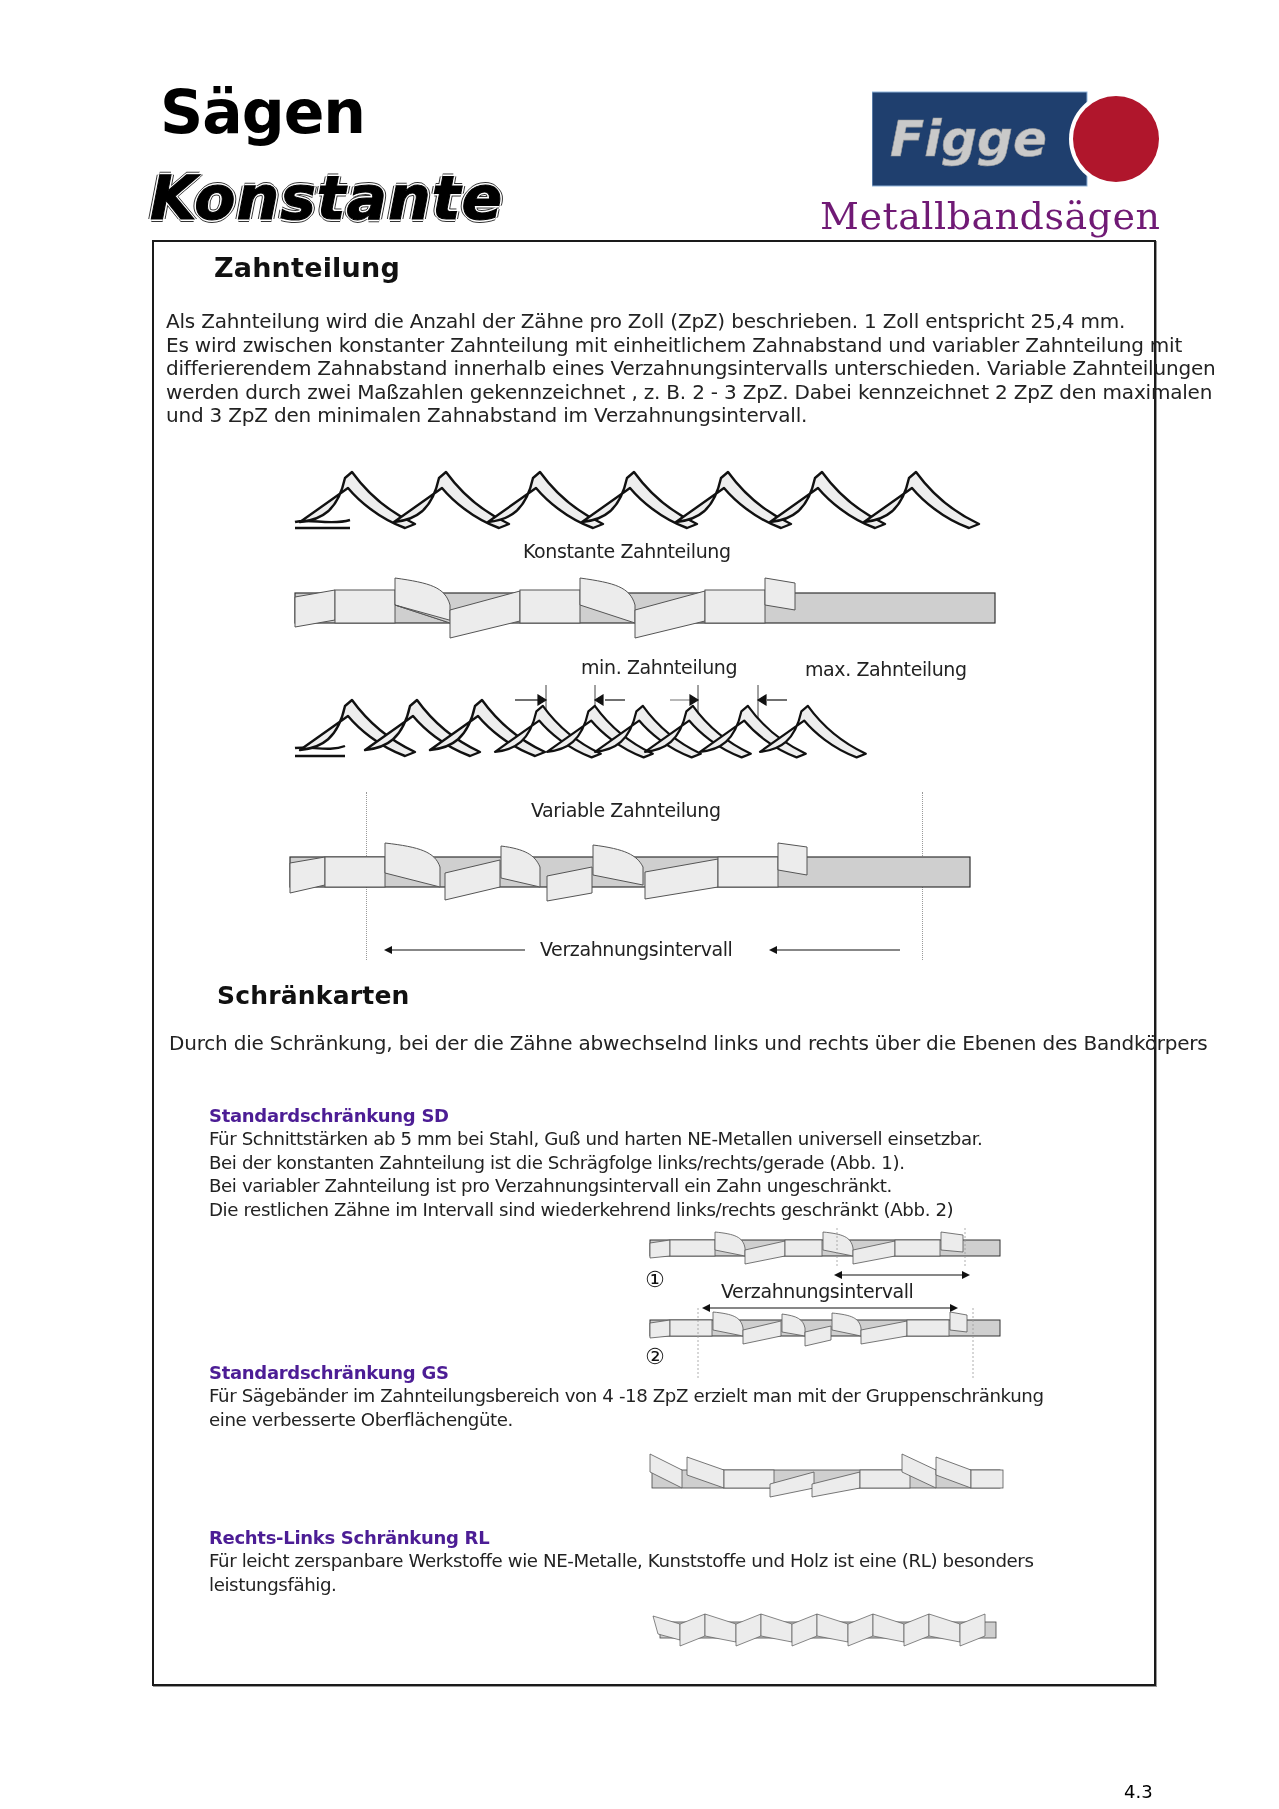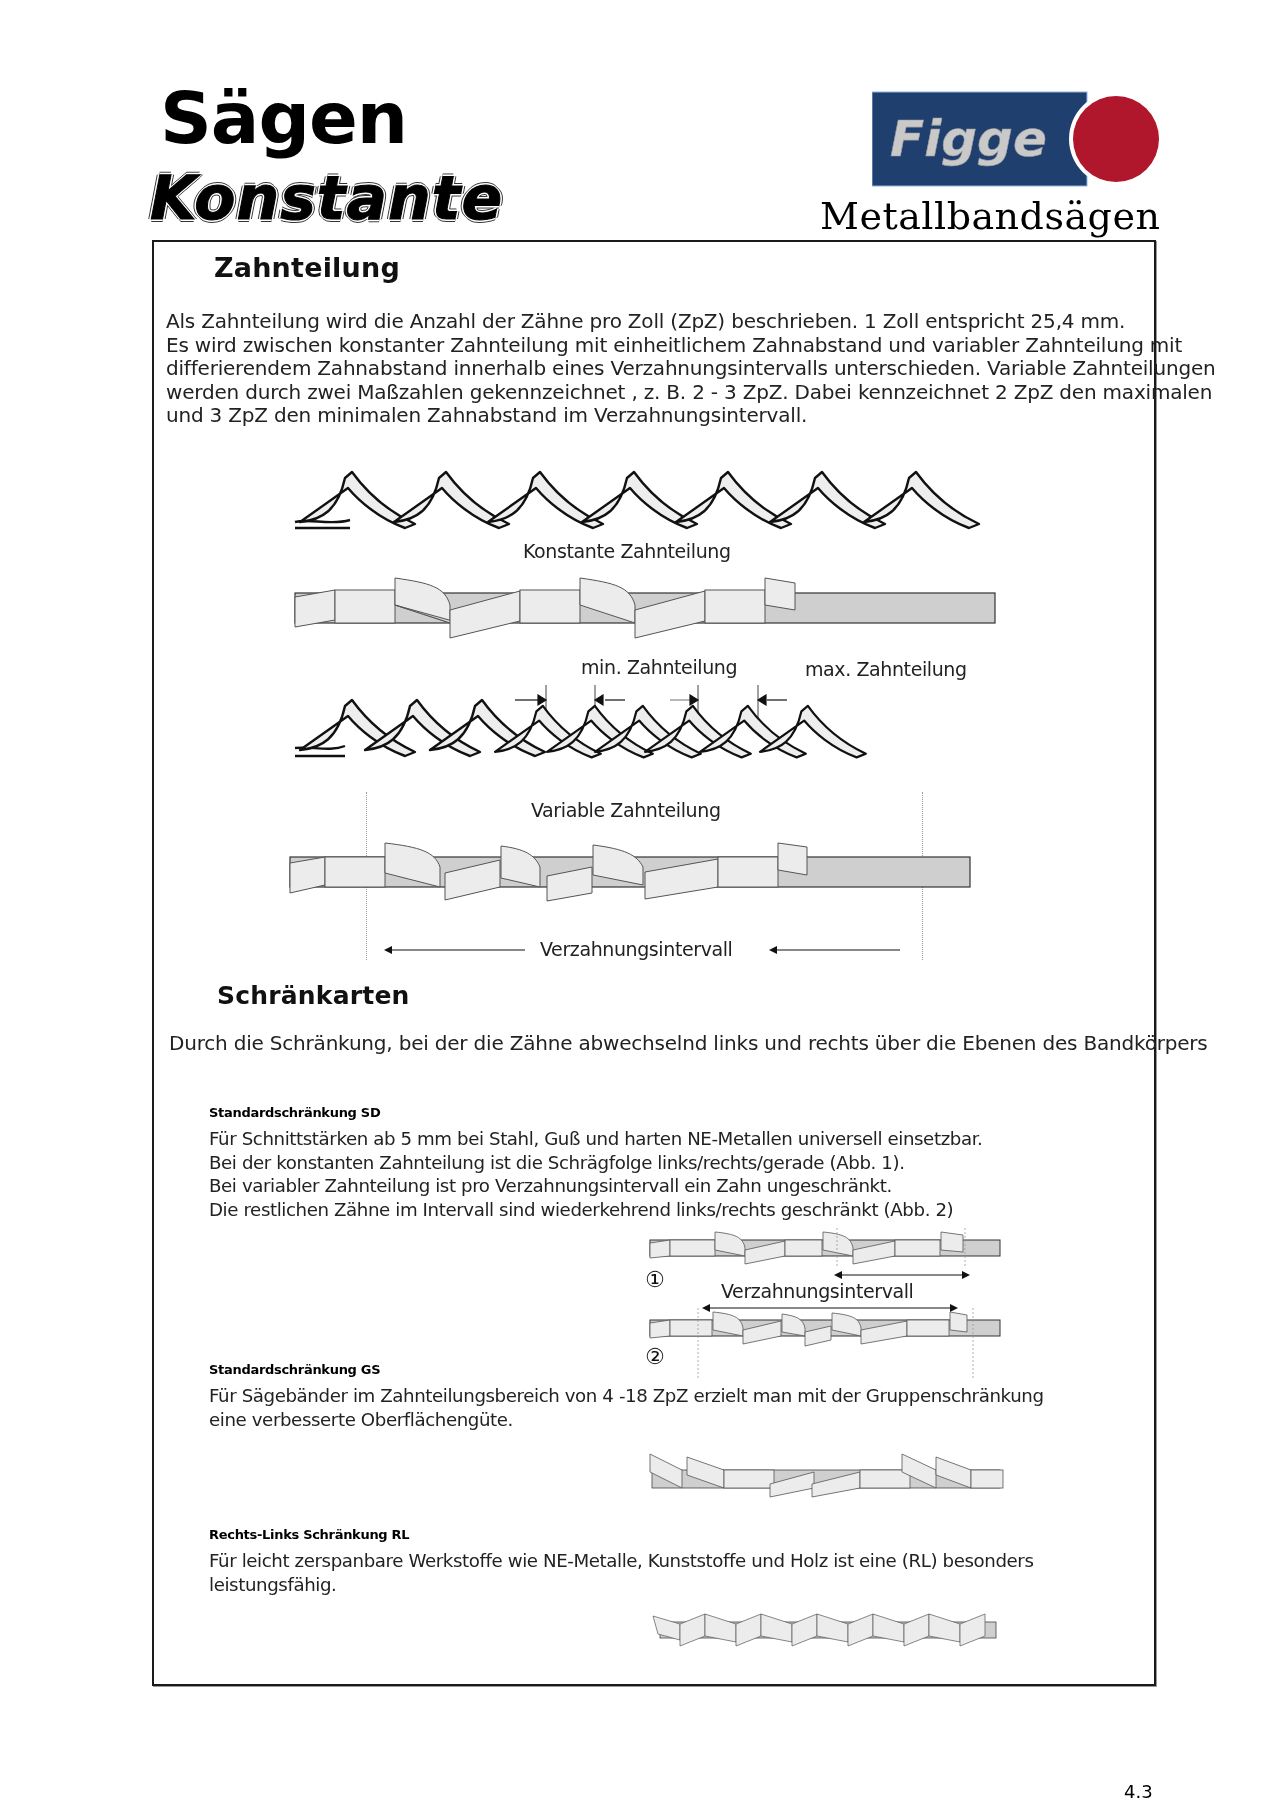--- a/index.html
+++ b/index.html
@@ -1,38 +1,38 @@
 <!DOCTYPE html>
 <html><head>
 <meta charset="utf-8">
 <style>
   html, body { margin: 0; padding: 0; background: #ffffff; }
   body { width: 1279px; height: 1809px; position: relative; overflow: hidden;
          font-family: "DejaVu Sans", "Liberation Sans", sans-serif; color: #1a1a1a; }
   .abs { position: absolute; }
 
-  .title-saegen { left: 160px; top: 82px; font-size: 72px; font-weight: bold; letter-spacing: -1px;
+  .title-saegen { left: 160px; top: 82px; font-size: 60px; font-weight: bold; letter-spacing: -1px;
                   font-family: "DejaVu Sans", sans-serif; color: #000; line-height: 1; }
   .title-kunden { left: 150px; top: 168px; font-size: 60px; font-weight: bold; font-style: italic;
                   font-family: "DejaVu Sans", sans-serif; color: #000; line-height: 1; letter-spacing: 1px;
                   -webkit-text-stroke: 1px #000;
                   text-shadow: 0 0 0 #fff, 2px 0 0 #fff, -2px 0 0 #fff, 0 2px 0 #fff, 0 -2px 0 #fff,
                                3px 0 0 #333, -3px 0 0 #333, 0 3px 0 #333, 0 -3px 0 #333; }
 
   .logo { left: 872px; top: 90px; width: 290px; height: 98px; }
   .subtitle { left: 820px; top: 194px; font-family: "DejaVu Serif", "Liberation Serif", serif;
-              font-size: 38px; color: #000000; letter-spacing: 0.5px; }
+              font-size: 38px; color: #701a75; letter-spacing: 0.5px; }
 
   .frame { left: 152px; top: 240px; width: 1004px; height: 1446px; border: 2px solid #1a1a1a;
            box-sizing: border-box; box-shadow: 1px 1px 0 #999; }
 
   .h2 { font-size: 27px; font-weight: bold; color: #111; letter-spacing: 0.2px; margin-left: 48px; }
   .p  { font-size: 20px; line-height: 23.5px; color: #222; letter-spacing: -0.2px; }
   .p div { white-space: nowrap; }
-  .sub-h { font-size: 13px; font-weight: bold; color: #000000; letter-spacing: -0.3px; }
+  .sub-h { font-size: 18px; font-weight: bold; color: #4c1d95; letter-spacing: -0.3px; }
   .sub-p { font-size: 18.2px; line-height: 23.5px; color: #222; letter-spacing: -0.4px; }
   .sub-p div { white-space: nowrap; }
 
   .lbl { font-size: 19px; color: #222; letter-spacing: -0.4px; white-space: nowrap; }
   .pagenum { left: 1124px; top: 1781px; font-size: 18px; color: #000000; }
   .circ { font-size: 22px; color: #111; }
 </style>
 </head>
 <body>
 

